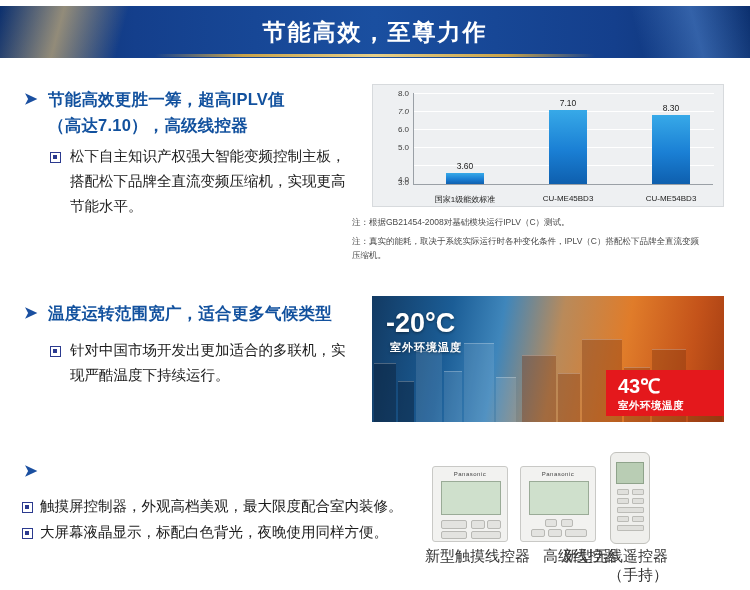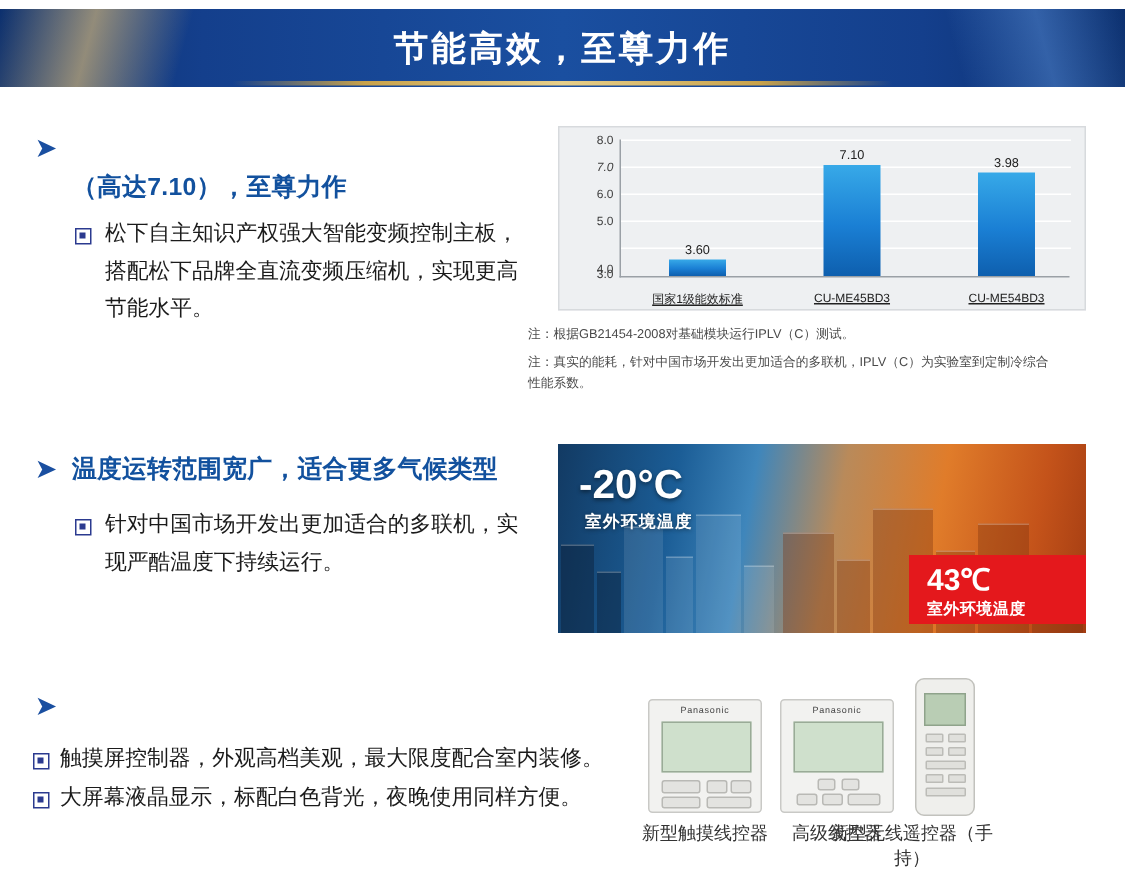--- a/index.html
+++ b/index.html
@@ -153,21 +153,20 @@
     text-align: center;
     width: 60px;
   }
   .xlabel {
     position: absolute;
     font-size: 8px;
     color: #222;
     text-align: center;
     width: 104px;
     top: 101px;
-    text-decoration: underline;
   }
   .chart-note {
     position: absolute;
     left: 352px;
     font-size: 8.5px;
     color: #4a4a4a;
     line-height: 14px;
     width: 352px;
   }
 
@@ -269,23 +268,23 @@
     background: #e3e3e0;
     border: 1px solid #b9b9b5;
     box-sizing: border-box;
     border-radius: 2px;
     font-size: 5px;
     color: #555;
     text-align: center;
   }
   .ctrl-caption {
     position: absolute;
-    font-size: 12px;
+    font-size: 15px;
     color: #333;
-    text-align: center;
+    text-align: right;
     width: 120px;
   }
   .remote {
     position: absolute;
     left: 610px;
     top: 452px;
     width: 40px;
     height: 92px;
     background: #efefec;
     border: 1px solid #c2c2bd;
@@ -316,56 +315,57 @@
 <div class="page">
 
   <div class="banner">
     <div class="banner-sheen"></div>
     <div class="banner-sheen2"></div>
     <div class="banner-title">节能高效，至尊力作</div>
   </div>
   <div class="banner-underline"></div>
 
   <div class="arrow" style="left:24px; top:89px;">➤</div>
-  <div class="heading" style="left:48px; top:112px; width:310px;">（高达7.10），至尊力作</div>
+  <div class="heading" style="left:48px; top:86px; width:310px;">节能高效更胜一筹，超高IPLV值</div>
+  <div class="heading" style="left:48px; top:112px; width:310px;">（高达7.10），高级线控器</div>
 
   <div class="bullet-sq" style="left:50px; top:152px;"></div>
   <div class="body-text" style="left:70px; top:144px; width:285px;">松下自主知识产权强大智能变频控制主板，搭配松下品牌全直流变频压缩机，实现更高节能水平。</div>
 
   <div class="chart-card">
     <div class="chart-plot">
       <div class="gridline" style="top:0px;"></div>
       <div class="gridline" style="top:18px;"></div>
       <div class="gridline" style="top:36px;"></div>
       <div class="gridline" style="top:54px;"></div>
       <div class="gridline" style="top:72px;"></div>
 
       <div class="bar" style="left:32px; height:11px;"></div>
       <div class="bar" style="left:135px; height:74px;"></div>
       <div class="bar" style="left:238px; height:69px;"></div>
 
       <div class="bar-label" style="left:21px; top:68px;">3.60</div>
       <div class="bar-label" style="left:124px; top:5px;">7.10</div>
-      <div class="bar-label" style="left:227px; top:10px;">3.98</div>
+      <div class="bar-label" style="left:227px; top:10px;">8.30</div>
 
       <div class="xlabel" style="left:-1px;">国家1级能效标准</div>
       <div class="xlabel" style="left:102px;">CU-ME45BD3</div>
       <div class="xlabel" style="left:205px;">CU-ME54BD3</div>
 
       <div class="ytick" style="top:-3px;">8.0</div>
       <div class="ytick" style="top:15px;font-style:italic;">7.0</div>
       <div class="ytick" style="top:33px;">6.0</div>
       <div class="ytick" style="top:51px;">5.0</div>
       <div class="ytick" style="top:55px;margin-top:28px;">4.0</div>
       <div class="ytick" style="top:86px;">3.0</div>
     </div>
   </div>
 
   <div class="chart-note" style="top:215px;">注：根据GB21454-2008对基础模块运行IPLV（C）测试。</div>
-  <div class="chart-note" style="top:234px;">注：真实的能耗，针对中国市场开发出更加适合的多联机，IPLV（C）为实验室到定制冷综合性能系数。</div>
+  <div class="chart-note" style="top:234px;">注：真实的能耗，取决于系统实际运行时各种变化条件，IPLV（C）搭配松下品牌全直流变频压缩机。</div>
 
   <div class="arrow" style="left:24px; top:303px;">➤</div>
   <div class="heading" style="left:48px; top:300px; width:320px;">温度运转范围宽广，适合更多气候类型</div>
 
   <div class="bullet-sq" style="left:50px; top:346px;"></div>
   <div class="body-text" style="left:70px; top:338px; width:285px;">针对中国市场开发出更加适合的多联机，实现严酷温度下持续运行。</div>
 
   <div class="temp-img">
     <div class="temp-sky"></div>
     <div class="bldg dark" style="left:2px; width:22px; height:58px;"></div>

